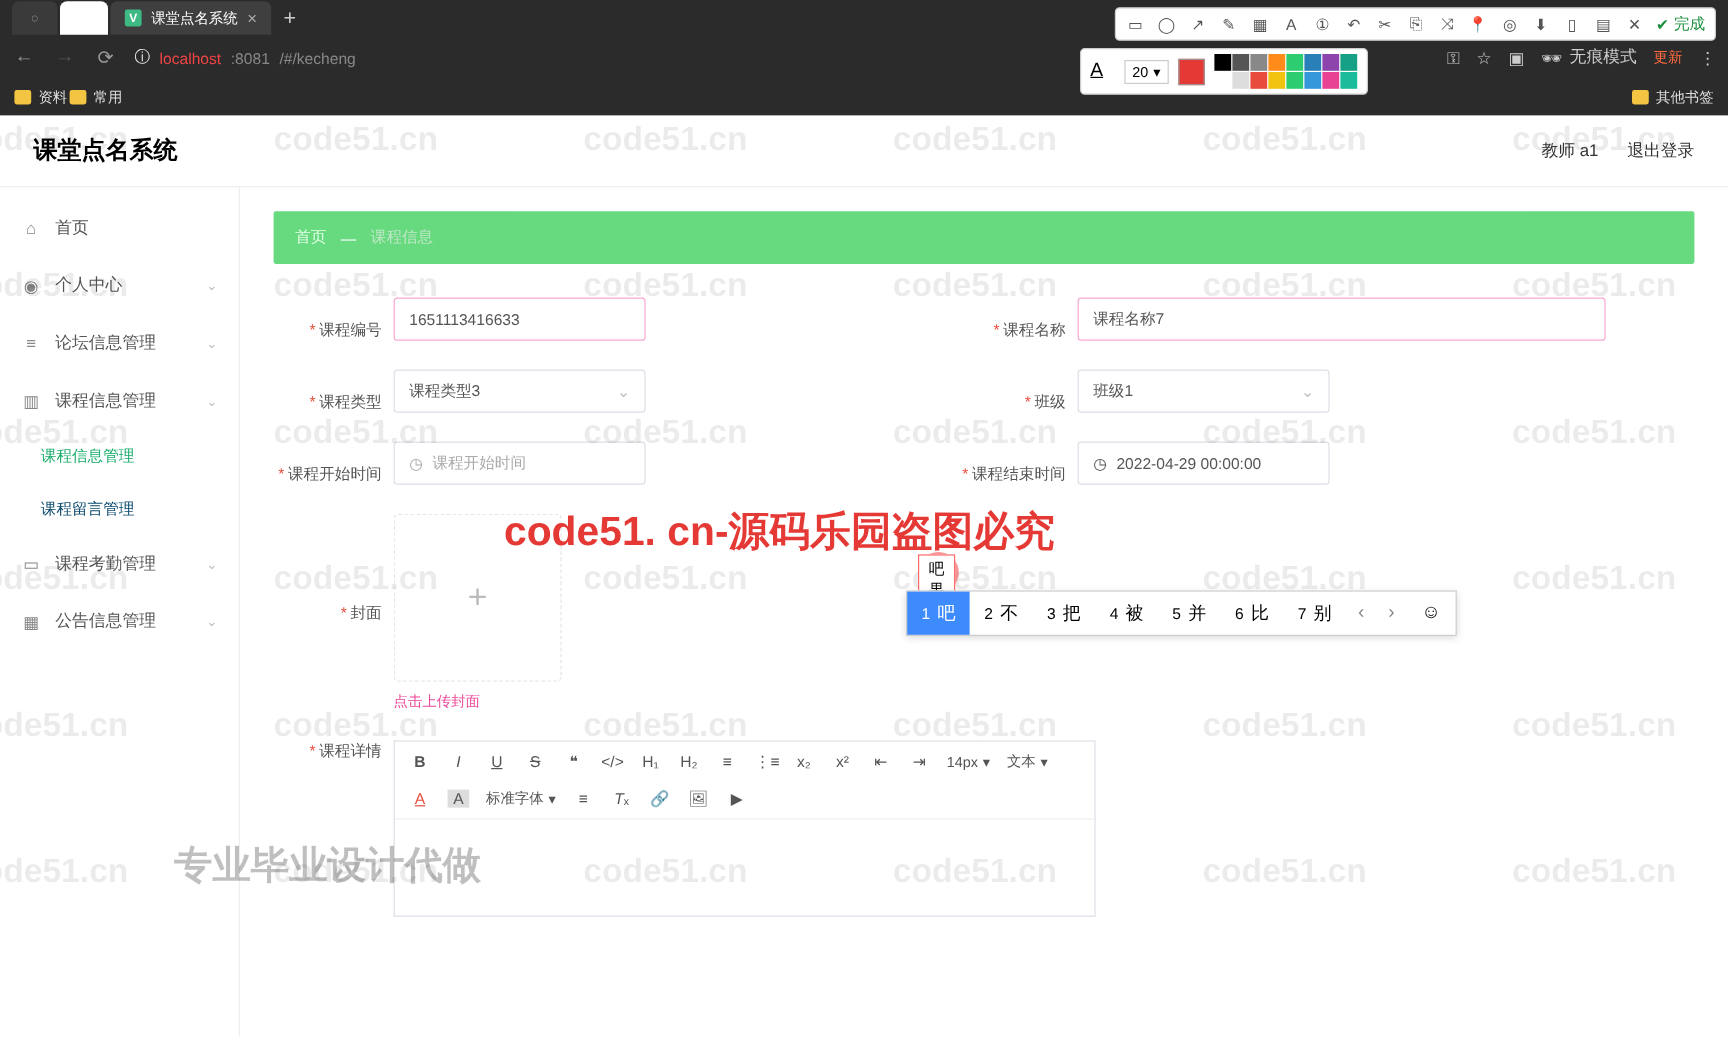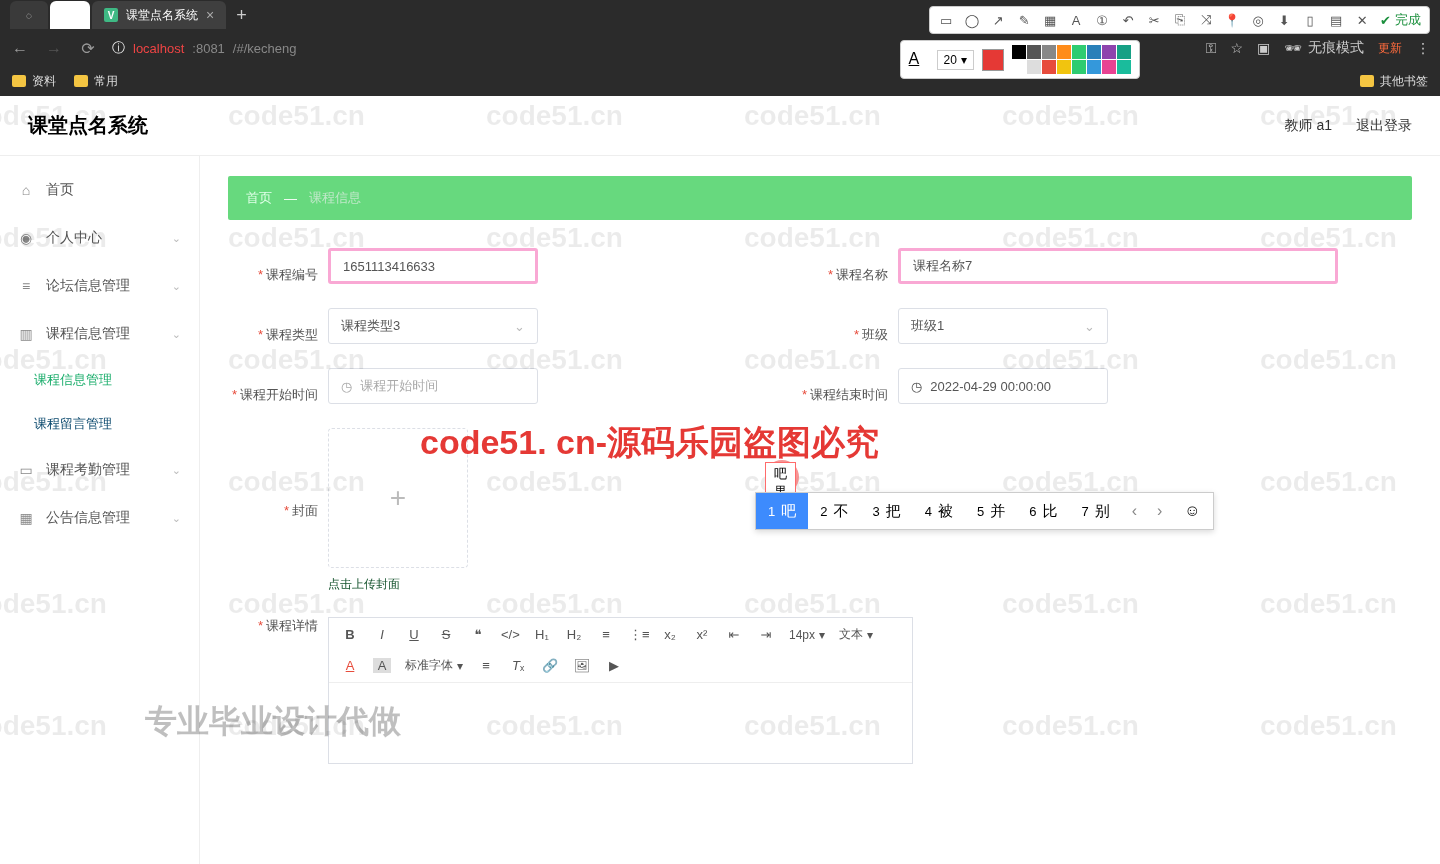--- a/index.html
+++ b/index.html
@@ -16,21 +16,21 @@
 .new-tab{color:#ccc;font-size:18px;padding:0 8px}
 .addr-bar{display:flex;align-items:center;height:36px;padding:0 10px;gap:14px;background:#2b2b2b}
 .nav-btn{color:#999;font-size:16px;width:20px;text-align:center}
 .url-box{flex:1;display:flex;align-items:center;gap:8px;font-size:13px;color:#eee}
 .url-host{color:#ef4444}
 .url-path{color:#888}
 .right-icons{display:flex;align-items:center;gap:14px;color:#ccc;font-size:14px}
 .incognito{display:flex;align-items:center;gap:6px}
 .update-btn{color:#ff6b3d;font-size:12px}
 .bookmarks-bar{display:flex;align-items:center;height:30px;padding:0 12px;gap:18px;font-size:12px;color:#ddd;background:#2b2b2b;justify-content:space-between}
-.bm-left{display:flex;gap:18px}
+.bm-left{display:flex;gap:2px}
 .bm-item{display:flex;align-items:center;gap:6px}
 .bm-folder{width:14px;height:12px;background:#f4c542;border-radius:2px}
 
 
 .screenshot-toolbar{position:absolute;top:6px;right:10px;display:flex;align-items:center;background:#fff;border:1px solid #ccc;border-radius:4px;padding:4px 8px;gap:10px;z-index:50;font-size:13px}
 .st-icon{width:16px;height:16px;display:flex;align-items:center;justify-content:center;color:#555}
 .st-done{color:#1a8f3c;display:flex;align-items:center;gap:4px}
 .screenshot-toolbar2{position:absolute;top:40px;right:300px;display:flex;align-items:center;background:#fff;border:1px solid #ccc;border-radius:4px;padding:4px 8px;gap:8px;z-index:50}
 .font-select{width:20px;height:20px}
 .font-size-sel{border:1px solid #ccc;padding:2px 6px;font-size:12px;display:flex;align-items:center;gap:4px}
@@ -57,26 +57,26 @@
 .breadcrumb{background:#67d97e;color:#fff;height:44px;display:flex;align-items:center;padding:0 18px;font-size:13px;border-radius:2px;gap:12px;margin-bottom:28px}
 .bc-active{color:#e0ffe8}
 .bc-sep{color:#fff}
 .bc-current{color:#bfe8c8}
 
 
 .form-row{display:flex;gap:60px;margin-bottom:24px}
 .form-item{display:flex;align-items:flex-end;gap:10px}
 .form-label{width:90px;text-align:right;font-size:13px;color:#555}
 .req{color:#e74c3c;margin-right:3px}
-.form-input{width:210px;height:36px;border:3px solid #f9a8d4;border-radius:3px;padding:0 12px;font-size:13px;color:#555}
+.form-input{width:210px;height:36px;border:1px solid #f9a8d4;border-radius:3px;padding:0 12px;font-size:13px;color:#555}
 .form-select{width:210px;height:36px;border:1px solid #dcdfe6;border-radius:3px;padding:0 12px;font-size:13px;color:#555;display:flex;align-items:center;justify-content:space-between}
 .date-input{width:210px;height:36px;border:1px solid #dcdfe6;border-radius:3px;padding:0 12px;font-size:13px;color:#aaa;display:flex;align-items:center;gap:8px}
 .date-input.filled{color:#555}
 .upload-box{width:140px;height:140px;border:1px dashed #dcdfe6;border-radius:4px;display:flex;align-items:center;justify-content:center;color:#bbb;font-size:28px}
-.upload-hint{font-size:12px;color:#14532d;margin-top:8px}
+.upload-hint{font-size:12px;color:#ec4899;margin-top:8px}
 
 
 .rte{border:1px solid #dcdfe6;width:585px}
 .rte-toolbar{display:flex;flex-wrap:wrap;gap:14px;padding:8px 12px;border-bottom:1px solid #eee;align-items:center;font-size:13px;color:#555}
 .rte-btn{width:18px;text-align:center;cursor:pointer}
 .rte-sel{display:flex;align-items:center;gap:4px;border:none;font-size:12px}
 .rte-body{height:80px}
 
 
 .ime{position:absolute;top:460px;left:755px;z-index:60}

